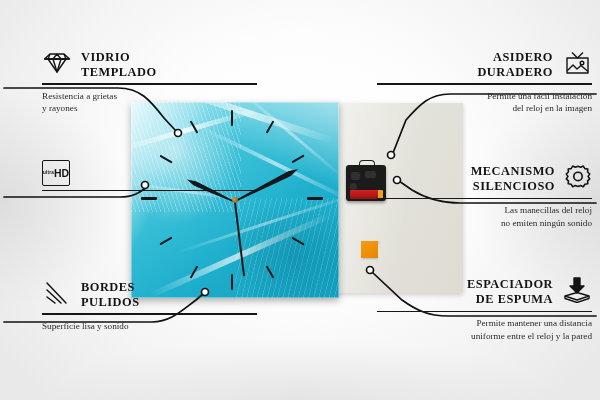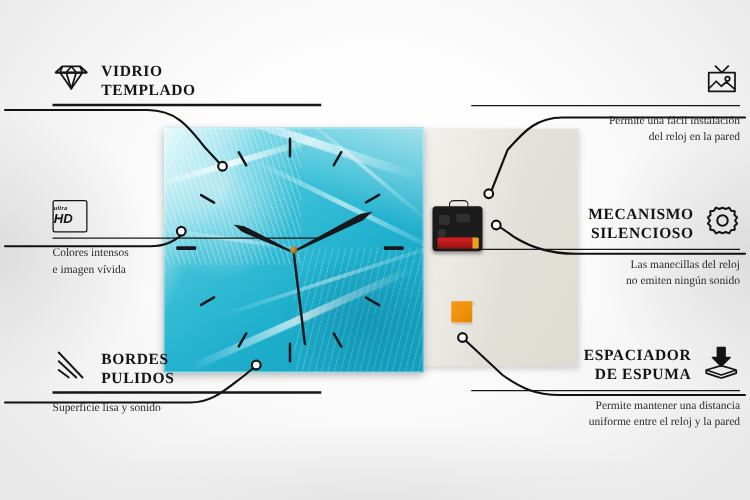--- a/index.html
+++ b/index.html
@@ -116,21 +116,21 @@
   }
   .feat .rule{height:1.4px;background:#161616;margin:4px 0 5px 0;width:100%;}
   .feat .desc{
     font-size:9.2px;color:#2a2a2a;line-height:1.32;white-space:pre-line;
   }
   .ic{flex:0 0 auto;display:block;}
 
   
   .hdbox{
     width:26px;height:24px;border:1.6px solid #141414;border-radius:2px;
-    display:flex;flex-direction:column;align-items:flex-start;justify-content:center;line-height:1;font-style:italic;
+    display:flex;align-items:center;justify-content:center;line-height:1;
   }
   .hdbox .u{font-size:4.6px;font-weight:bold;letter-spacing:.2px;color:#141414;font-family:"Liberation Sans",sans-serif;}
   .hdbox .h{font-size:10.5px;font-weight:bold;color:#141414;font-family:"Liberation Sans",sans-serif;margin-top:.5px;}
 </style>
 </head>
 <body>
 
 <div id="stage">
   <div class="vignette"></div>
 
@@ -216,64 +216,66 @@
           <path d="M2.5 8 L8 3 H22 L27.5 8 Z"></path>
           <path d="M2.5 8 H27.5"></path>
           <path d="M8 3 L6 8 M22 3 L24 8 M15 3 L11 8 M15 3 L19 8"></path>
           <path d="M11 8 L15 21 L19 8"></path>
         </svg>
       </span>
       <span class="title">VIDRIO
 TEMPLADO</span>
     </div>
     <div class="rule"></div>
+    <div class="desc">Resistencia a grietas
+y rayones</div>
   </div>
 
   <div class="feat left" style="top:160px;">
     <div class="head">
       <span class="ic hdbox">
         <span class="u">ultra</span>
         <span class="h">HD</span>
       </span>
     </div>
     <div class="rule"></div>
-    <div class="desc">Colores intensos
-e imagen vívida</div>
   </div>
 
   <div class="feat left" style="top:280px;">
     <div class="head">
       <span class="ic">
         <svg width="30" height="24" viewBox="0 0 30 24" fill="none" stroke="#141414" stroke-width="1.5" stroke-linecap="round">
           <path d="M5 2 L24 22"></path>
           <path d="M5 9 L19 22"></path>
           <path d="M5 16 L13 22"></path>
         </svg>
       </span>
       <span class="title">BORDES
 PULIDOS</span>
     </div>
     <div class="rule"></div>
     <div class="desc">Superficie lisa y sonido</div>
   </div>
 
   <div class="feat right" style="top:50px;">
     <div class="head">
+      <span class="title">ASIDERO
+DURADERO</span>
       <span class="ic">
         <svg width="30" height="25" viewBox="0 0 30 25" fill="none" stroke="#141414" stroke-width="1.4" stroke-linejoin="round">
           <rect x="5" y="8" width="21" height="15"></rect>
           <path d="M15.5 8 L10 2.5 M15.5 8 L21 2.5"></path>
           <circle cx="20" cy="13" r="1.8"></circle>
           <path d="M5 21 L11 15 L15 19 L19 15.5 L26 21.5"></path>
         </svg>
       </span>
     </div>
     <div class="rule"></div>
     <div class="desc">Permite una fácil instalación
-del reloj en la pared</div>
+del reloj en la imagen</div>
   </div>
 
   <div class="feat right" style="top:276px;">
     <div class="head">
       <span class="title">ESPACIADOR
 DE ESPUMA</span>
       <span class="ic">
         <svg width="30" height="27" viewBox="0 0 30 27" fill="none" stroke="#141414" stroke-width="1.4" stroke-linejoin="round">
           <path d="M12 2 H18 V10 H22 L15 17 L8 10 H12 Z" fill="#141414" stroke="#141414"></path>
           <path d="M15 16.5 L27 20 L15 24 L3 20 Z"></path>

